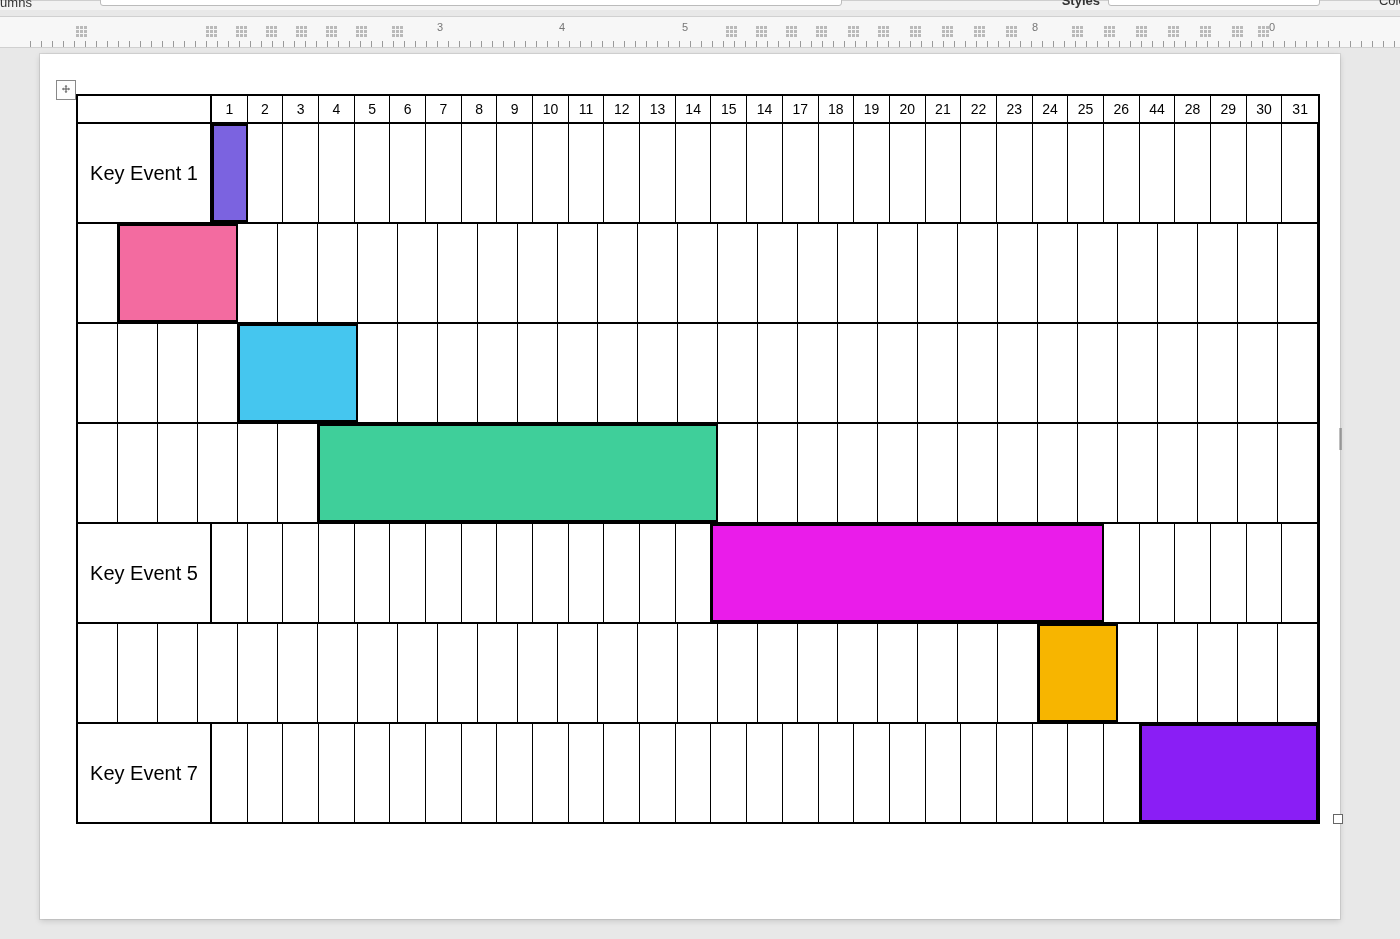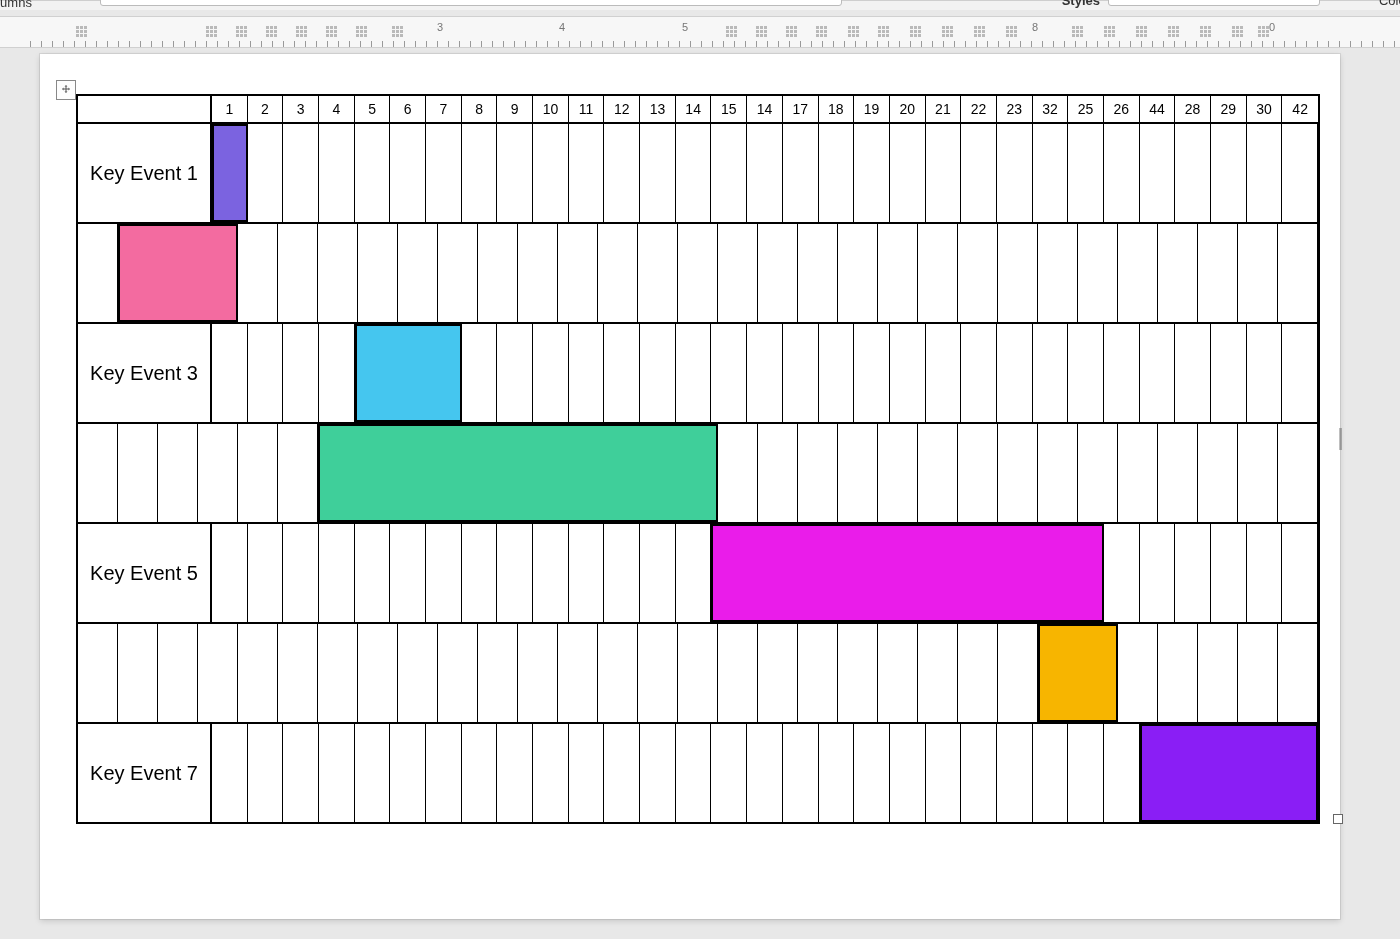--- a/index.html
+++ b/index.html
@@ -665,28 +665,28 @@
             <div class="cell">14</div>
             <div class="cell">15</div>
             <div class="cell">14</div>
             <div class="cell">17</div>
             <div class="cell">18</div>
             <div class="cell">19</div>
             <div class="cell">20</div>
             <div class="cell">21</div>
             <div class="cell">22</div>
             <div class="cell">23</div>
-            <div class="cell">32</div>
+            <div class="cell">24</div>
             <div class="cell">25</div>
             <div class="cell">26</div>
             <div class="cell">44</div>
             <div class="cell">28</div>
             <div class="cell">29</div>
             <div class="cell">30</div>
-            <div class="cell">42</div>
+            <div class="cell">31</div>
           </div>
         </div>
         <div class="gantt-row body">
           <div class="row-label">Key Event 1</div>
           <div class="row-grid">
             <div class="cell"></div>
             <div class="cell"></div>
             <div class="cell"></div>
             <div class="cell"></div>
             <div class="cell"></div>
@@ -749,21 +749,20 @@
             <div class="cell"></div>
             <div class="cell"></div>
             <div class="cell"></div>
             <div class="cell"></div>
             <div class="cell"></div>
             <div class="cell"></div>
             <div class="bar" title="Key Event 2 (2–4)" style="left: 3.22581%; width: 9.67742%; background: rgb(243, 107, 160);"></div>
           </div>
         </div>
         <div class="gantt-row body">
-          <div class="row-label">Key Event 3</div>
           <div class="row-grid">
             <div class="cell"></div>
             <div class="cell"></div>
             <div class="cell"></div>
             <div class="cell"></div>
             <div class="cell"></div>
             <div class="cell"></div>
             <div class="cell"></div>
             <div class="cell"></div>
             <div class="cell"></div>

